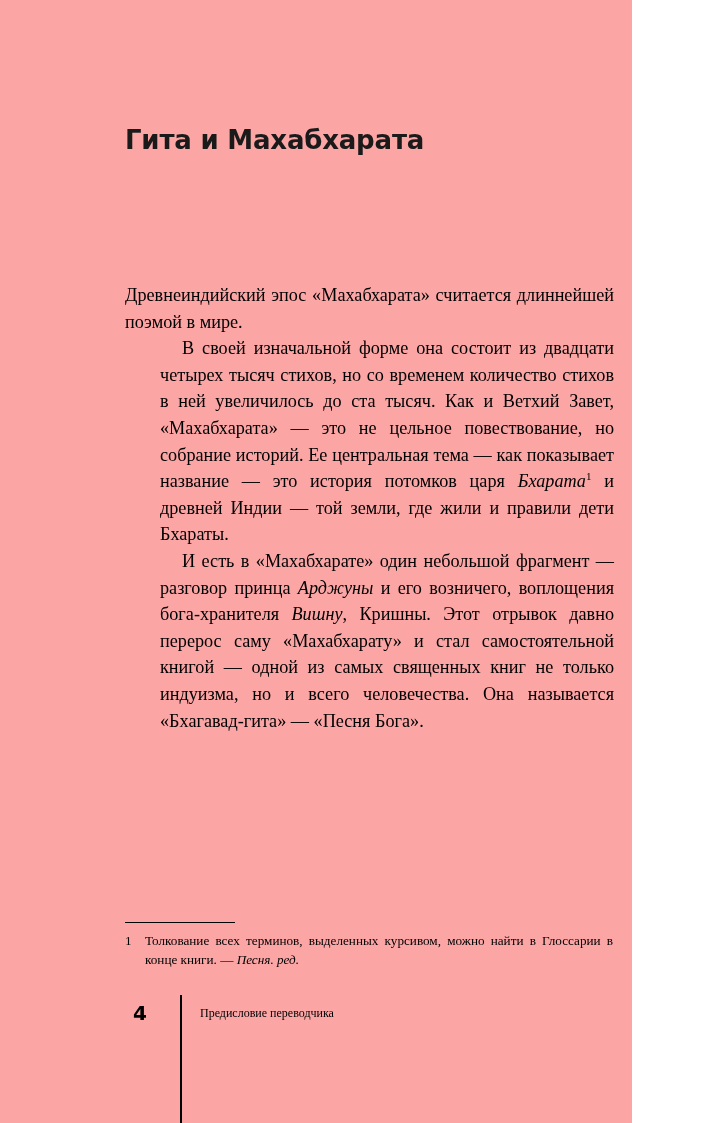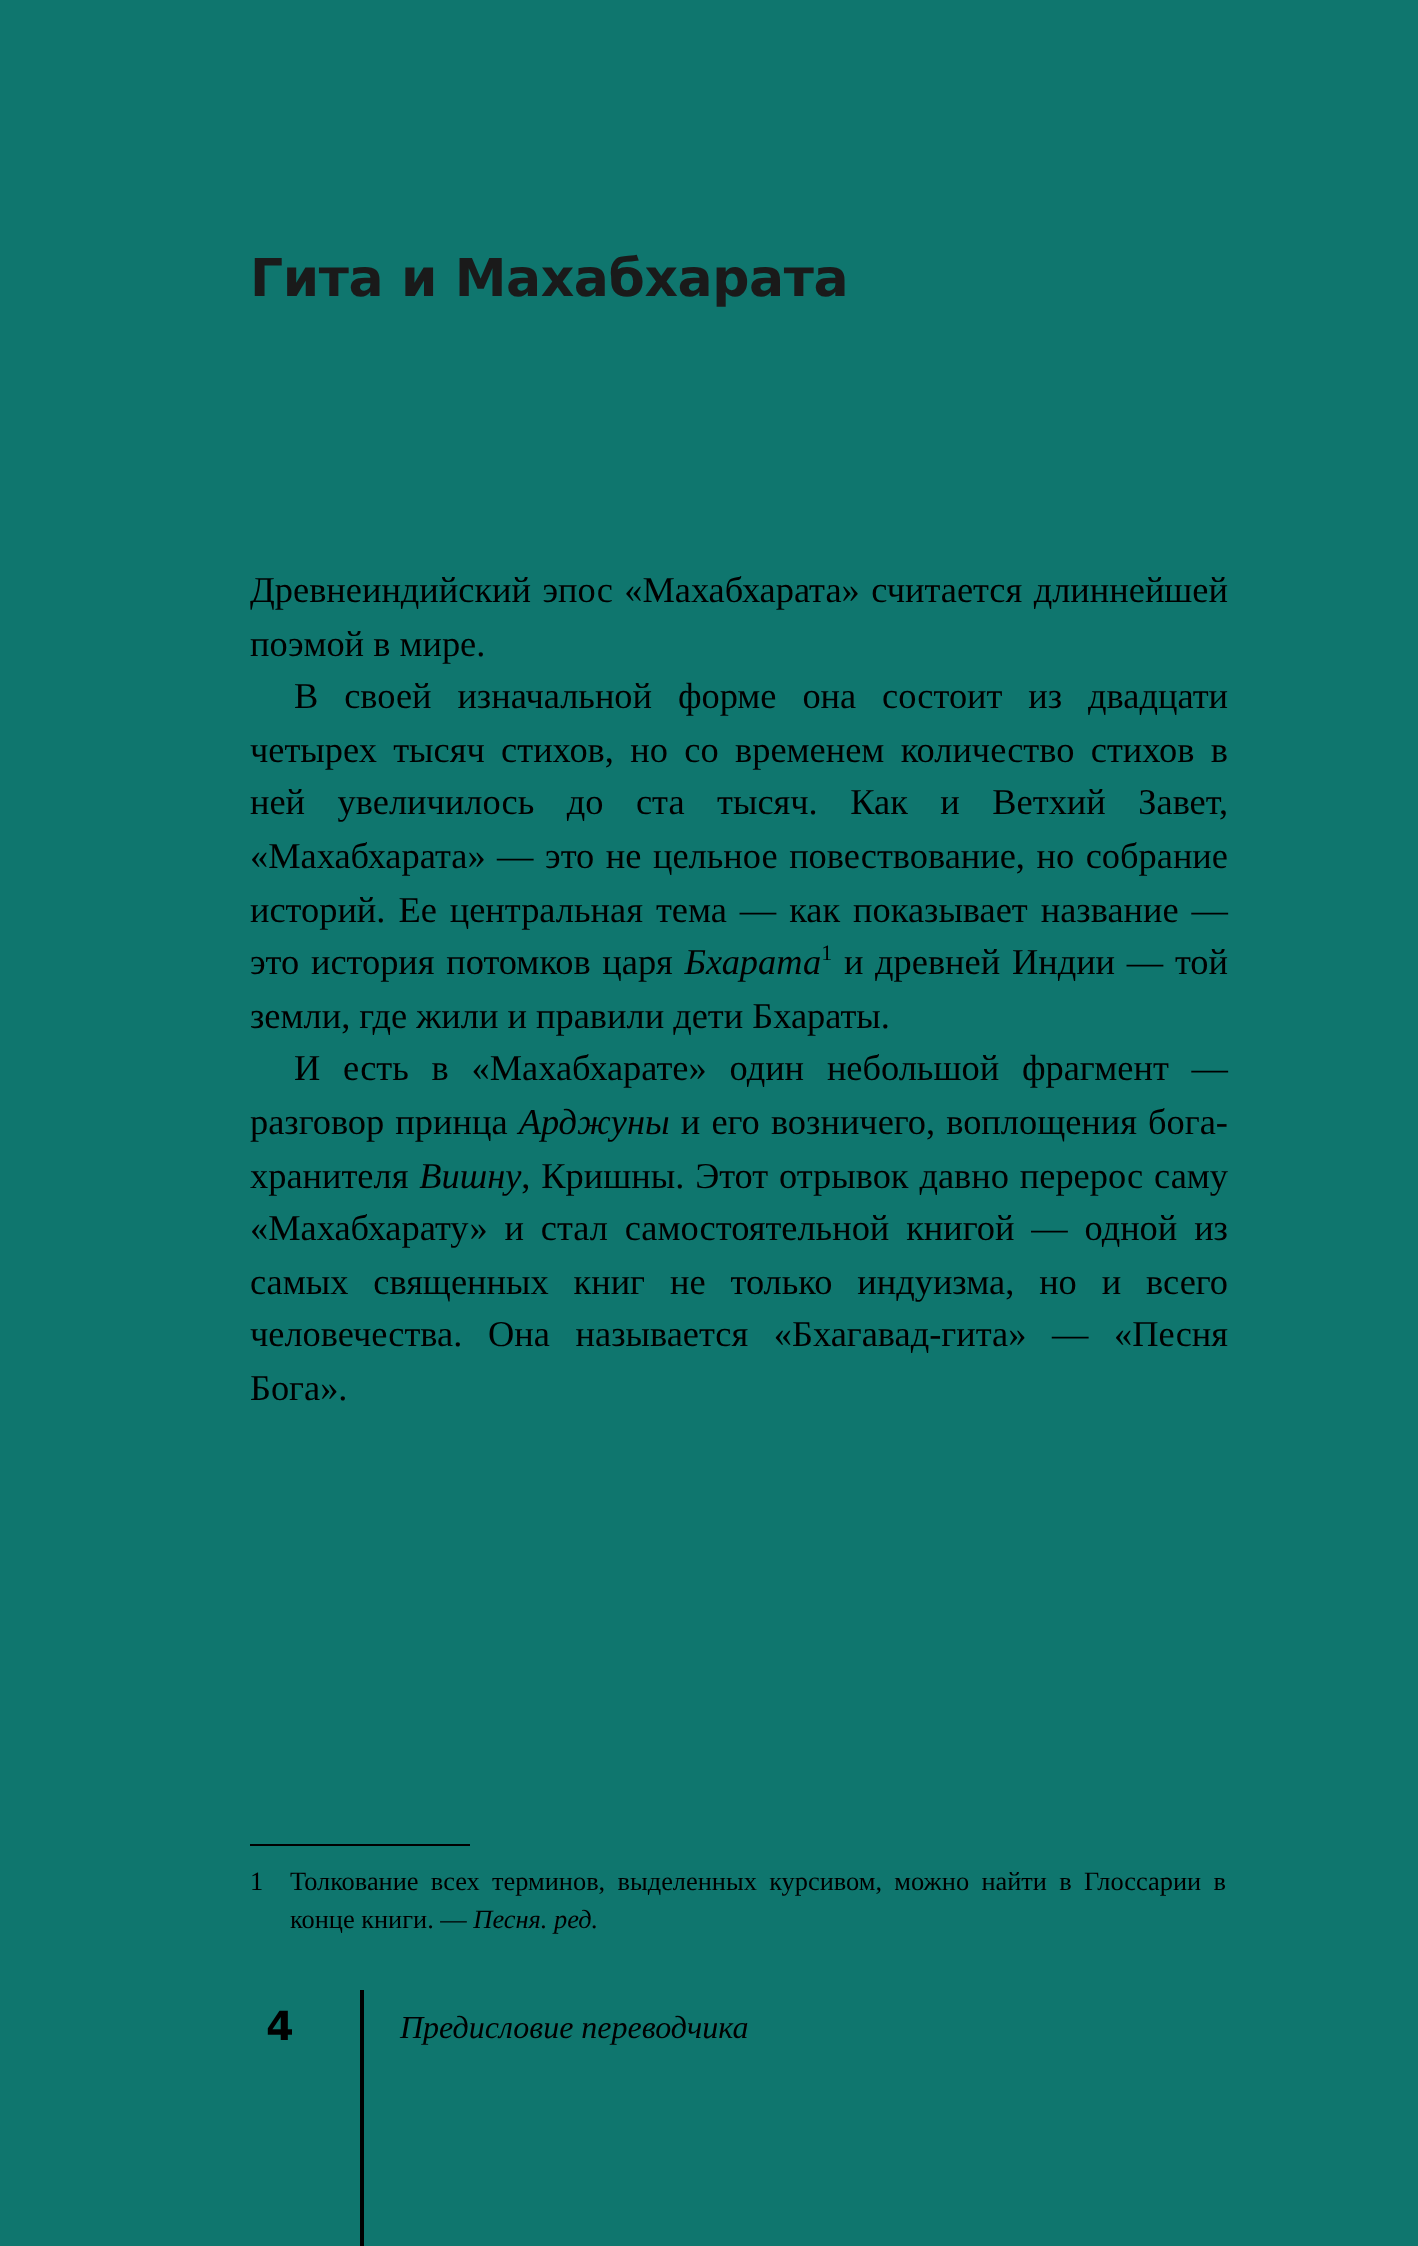--- a/index.html
+++ b/index.html
@@ -2,23 +2,23 @@
 <html><head>
 <meta charset="utf-8">
 <style>
   html, body {
     margin: 0;
     padding: 0;
     background: #ffffff;
   }
   .page {
     position: relative;
-    width: 709px;
+    width: 632px;
     height: 1123px;
-    background: #0f766e;
+    background: #fca5a5;
     overflow: hidden;
     font-family: "Liberation Serif", serif;
     color: #000000;
   }
 
   .chapter-title {
     position: absolute;
     left: 125px;
     top: 108px;
     width: 470px;
@@ -41,20 +41,21 @@
     text-justify: inter-word;
     color: #000000;
     -webkit-hyphens: none;
     hyphens: none;
   }
   .body-text p {
     margin: 0;
   }
   .body-text p.indent {
     text-indent: 22px;
+    margin-left: 35px;
   }
   .body-text i {
     font-style: italic;
   }
   .body-text sup {
     font-size: 11px;
     vertical-align: super;
     line-height: 0;
   }
 
@@ -98,22 +99,21 @@
     font-family: "DejaVu Sans", sans-serif;
     font-size: 20px;
     font-weight: 700;
     color: #000000;
   }
 
   .running-head {
     position: absolute;
     left: 200px;
     top: 1006px;
-    font-size: 16px;
-    font-style: italic;
+    font-size: 12px;
     color: #000000;
   }
 
   .sidebar-rule {
     position: absolute;
     left: 180px;
     top: 995px;
     width: 1.6px;
     height: 128px;
     background: #000000;

